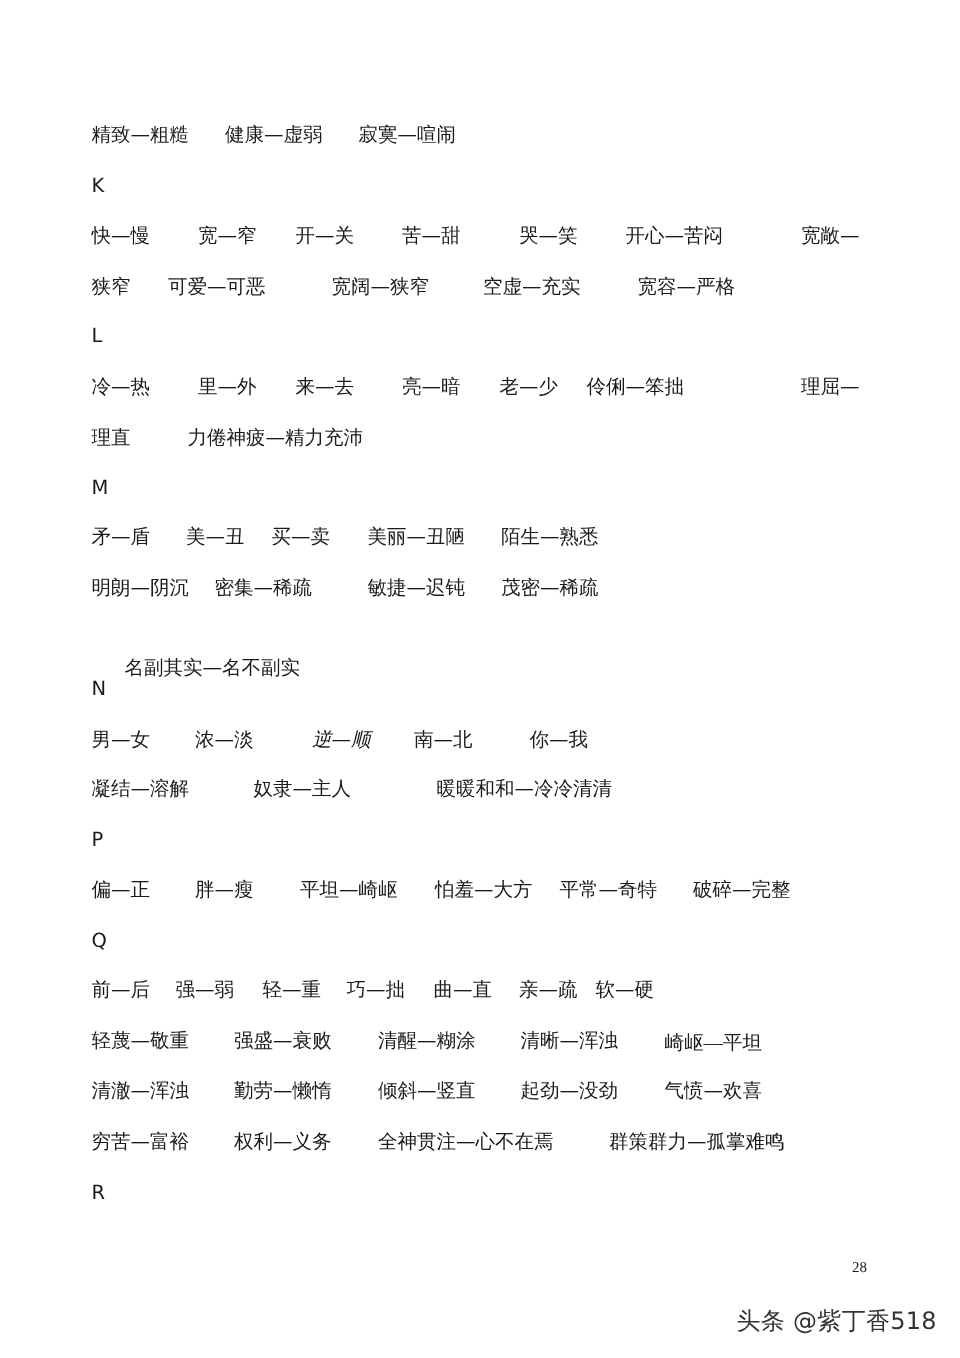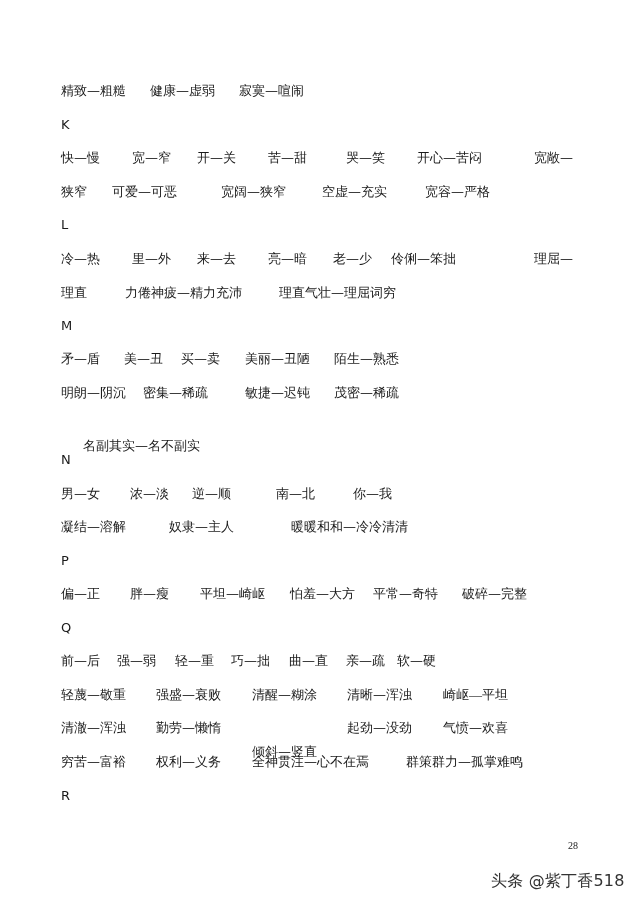--- a/index.html
+++ b/index.html
@@ -44,21 +44,20 @@
       <span class="seg" style="left: 132px;">里—外</span>
       <span class="seg" style="left: 197px;">来—去</span>
       <span class="seg" style="left: 268px;">亮—暗</span>
       <span class="seg" style="left: 333px;">老—少</span>
       <span class="seg" style="left: 391px;">伶俐—笨拙</span>
       <span class="seg" style="left: 534px;">理屈—</span>
     </div>
     <div class="line" style="top: 283px; width: 640px;">
       <span class="seg" style="left: 61px;">理直</span>
       <span class="seg" style="left: 125px;">力倦神疲—精力充沛</span>
-      <span class="seg" style="left: 279px;">理直气壮—理屈词穷</span>
     </div>
     <div class="letter" style="top: 316px;">M</div>
     <div class="line" style="top: 349px; width: 640px; padding-left: 36px;">
       <span class="seg" style="left: 61px;">矛—盾</span>
       <span class="seg" style="left: 124px;">美—丑</span>
       <span class="seg" style="left: 181px;">买—卖</span>
       <span class="seg" style="left: 245px;">美丽—丑陋</span>
       <span class="seg" style="left: 334px;">陌生—熟悉</span>
     </div>
     <div class="line" style="top: 383px; width: 640px;">
@@ -67,21 +66,21 @@
       <span class="seg" style="left: 245px;">敏捷—迟钝</span>
       <span class="seg" style="left: 334px;">茂密—稀疏</span>
     </div>
     <div class="line" style="top: 436px; width: 640px; margin-left: 22px;">
       <span class="seg" style="left: 61px;">名副其实—名不副实</span>
     </div>
     <div class="letter" style="top: 450px;">N</div>
     <div class="line" style="top: 484px; width: 612px;">
       <span class="seg" style="left: 61px;">男—女</span>
       <span class="seg" style="left: 130px;">浓—淡</span>
-      <span class="seg" style="left: 192px;">逆—顺</span>
+      <span class="seg" style="left: 208px; font-style: italic;">逆—顺</span>
       <span class="seg" style="left: 276px;">南—北</span>
       <span class="seg" style="left: 353px;">你—我</span>
     </div>
     <div class="line" style="top: 517px; width: 640px;">
       <span class="seg" style="left: 61px;">凝结—溶解</span>
       <span class="seg" style="left: 169px;">奴隶—主人</span>
       <span class="seg" style="left: 291px;">暖暖和和—冷冷清清</span>
     </div>
     <div class="letter" style="top: 551px;">P</div>
     <div class="line" style="top: 584px; width: 640px;">
@@ -105,21 +104,21 @@
     <div class="line" style="top: 685px; width: 640px;">
       <span class="seg" style="left: 61px;">轻蔑—敬重</span>
       <span class="seg" style="left: 156px;">强盛—衰败</span>
       <span class="seg" style="left: 252px;">清醒—糊涂</span>
       <span class="seg" style="left: 347px;">清晰—浑浊</span>
       <span class="seg" style="left: 443px; font-family: Liberation Serif, serif;">崎岖—平坦</span>
     </div>
     <div class="line" style="top: 718px; width: 640px;">
       <span class="seg" style="left: 61px;">清澈—浑浊</span>
       <span class="seg" style="left: 156px;">勤劳—懒惰</span>
-      <span class="seg" style="left: 252px; margin-top: 24px;">倾斜—竖直</span>
+      <span class="seg" style="left: 252px;">倾斜—竖直</span>
       <span class="seg" style="left: 347px;">起劲—没劲</span>
       <span class="seg" style="left: 443px;">气愤—欢喜</span>
     </div>
     <div class="line" style="top: 752px; width: 640px;">
       <span class="seg" style="left: 61px;">穷苦—富裕</span>
       <span class="seg" style="left: 156px;">权利—义务</span>
       <span class="seg" style="left: 252px;">全神贯注—心不在焉</span>
       <span class="seg" style="left: 406px;">群策群力—孤掌难鸣</span>
     </div>
     <div class="letter" style="top: 786px;">R</div>

